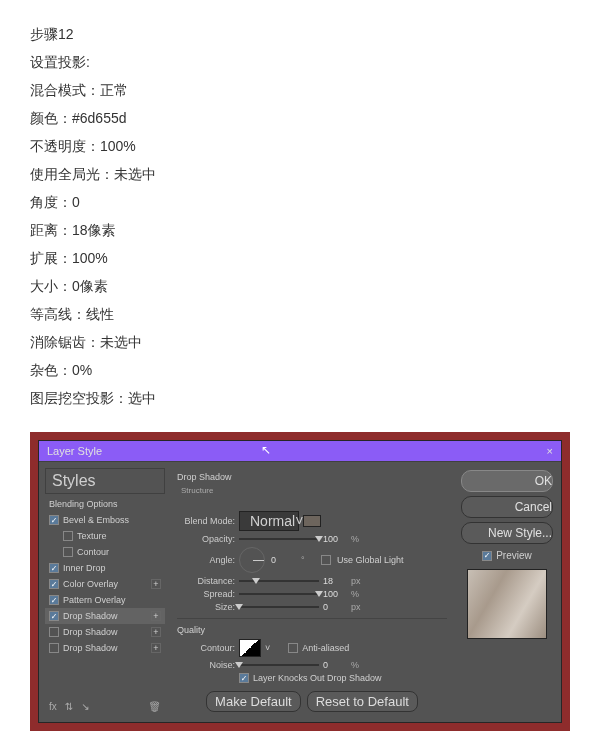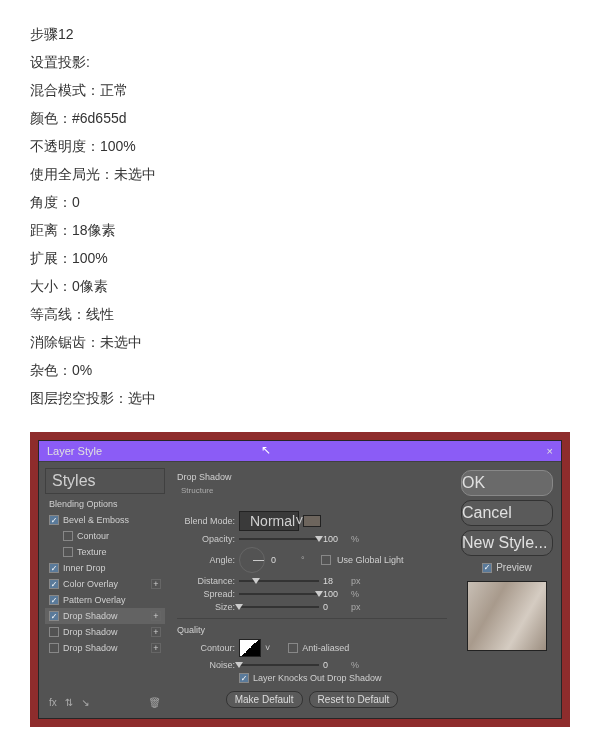--- a/index.html
+++ b/index.html
@@ -37,23 +37,23 @@
 .num{width:24px;text-align:left;font-size:9px;color:#ddd}
 .unit{font-size:9px;color:#aaa;width:14px}
 .dial{width:26px;height:26px;border:1px solid #666;border-radius:50%;position:relative}
 .dial::after{content:"";position:absolute;width:11px;height:1px;background:#ccc;top:12px;left:13px}
 .ang{display:flex;align-items:center;gap:6px}
 .cthumb{width:22px;height:18px;background:linear-gradient(135deg,#fff 0%,#fff 50%,#000 50%,#000 100%);border:1px solid #222}
 .cb2{width:10px;height:10px;border:1px solid #888;display:inline-flex;align-items:center;justify-content:center;font-size:8px}
 .cb2.on{background:#5a7a9a;color:#fff}
 .hr{height:1px;background:#444;margin:6px 0}
 .btns{display:flex;gap:6px;justify-content:center;margin-top:8px}
-.btn2{background:#5a5a5a;border:1px solid #333;padding:2px 8px;font-size:10px;border-radius:8px;color:#ddd}
+.btn2{background:#5a5a5a;border:1px solid #333;padding:2px 8px;font-size:13px;border-radius:8px;color:#ddd}
 .right{width:96px;display:flex;flex-direction:column;gap:4px;padding:2px}
-.rbtn{background:#5a5a5a;border:1px solid #333;border-radius:10px;padding:3px 0;text-align:left;font-size:16px;color:#e0e0e0}
+.rbtn{background:#5a5a5a;border:1px solid #333;border-radius:10px;padding:3px 0;text-align:right;font-size:12px;color:#e0e0e0}
 .rbtn.pri{background:#6a6a6a;border:1px solid #888}
 .prow{display:flex;align-items:center;gap:4px;justify-content:center;font-size:10px;margin-top:2px}
 .preview{width:80px;height:70px;background:linear-gradient(120deg,#c8bfb5,#a89a8c,#d5ccc2,#9c8e80);margin:4px auto;border:1px solid #222}
 .cursor{position:absolute;top:2px;left:222px;font-size:12px;color:#fff;pointer-events:none}
 </style>
 </head>
 <body>
 
 <div class="doc">
   <p>步骤12</p>
@@ -85,25 +85,25 @@
       <div id="fxlist">
             <div class="lrow">
               <span>Blending Options</span>
             </div>
             <div class="lrow">
               <span class="cb on">✓</span>
               <span>Bevel &amp; Emboss</span>
             </div>
             <div class="lrow indent">
               <span class="cb"></span>
+              <span>Texture</span>
+            </div>
+            <div class="lrow indent">
+              <span class="cb"></span>
               <span>Contour</span>
-            </div>
-            <div class="lrow indent">
-              <span class="cb"></span>
-              <span>Texture</span>
             </div>
             <div class="lrow">
               <span class="cb on">✓</span>
               <span>Inner Drop</span>
             </div>
             <div class="lrow">
               <span class="cb on">✓</span>
               <span>Color Overlay</span>
               <span class="plus">+</span>
             </div>

